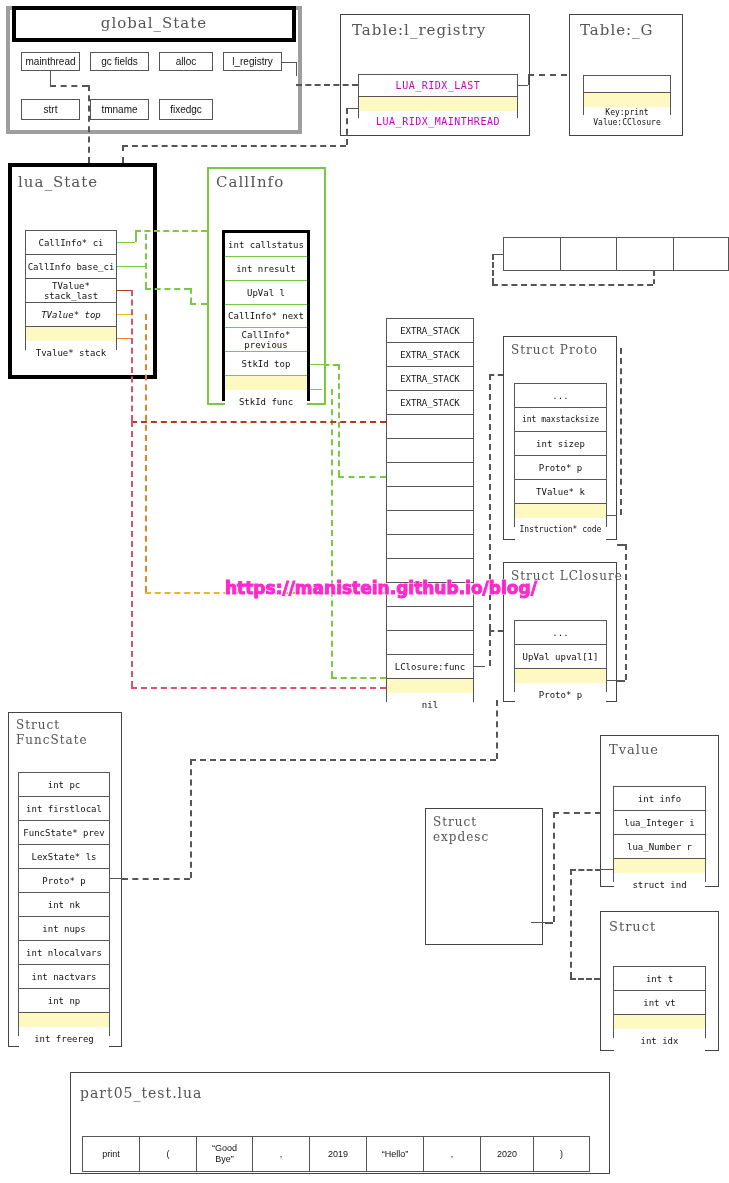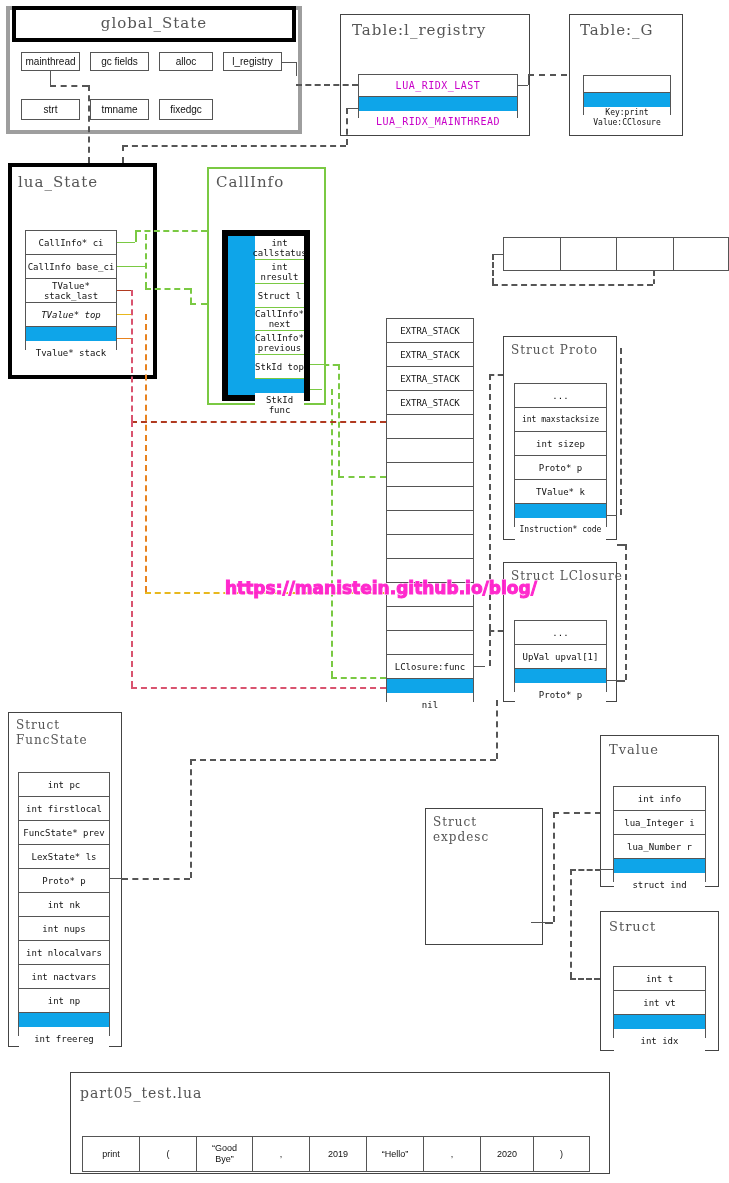--- a/index.html
+++ b/index.html
@@ -26,29 +26,29 @@
   
   .chip{
     position:absolute;box-sizing:border-box;border:1px solid #555;background:#fff;
     display:flex;align-items:center;justify-content:center;text-align:center;
     font-family:"DejaVu Sans Mono", monospace;font-size:9px;color:#111;
     line-height:10px;white-space:pre-line;
   }
   .chip.sans{font-family:"Liberation Sans", sans-serif;font-size:10px;}
 
   
-  .stack{position:absolute;box-sizing:border-box;border:1px solid #555;background:#0ea5e9;}
+  .stack{position:absolute;box-sizing:border-box;border:1px solid #555;background:#fef9c3;}
   .stack > .row{
     box-sizing:border-box;border-bottom:1px solid #555;
     display:flex;align-items:center;justify-content:center;text-align:center;
     font-family:"DejaVu Sans Mono", monospace;font-size:9px;color:#111;
     line-height:10px;white-space:pre-line;background:#fff;
   }
   .stack > .row:last-child{border-bottom:none;margin-top:14px;}
-  .stack.green{border:6px solid #000000;padding-left:27px;}
+  .stack.green{border:3px solid #000000;}
   .stack.green > .row{border-bottom:1px solid #7ac943;}
   .stack.green > .row:last-child{border-bottom:none;}
 
   .magenta{color:#c800c8;font-family:"DejaVu Sans Mono", monospace;font-size:10px;letter-spacing:.5px;}
 
   
   .hrow{position:absolute;box-sizing:border-box;border:1px solid #555;display:flex;background:#fff;}
   .hrow > .cell{
     box-sizing:border-box;border-right:1px solid #555;
     display:flex;align-items:center;justify-content:center;text-align:center;
@@ -139,21 +139,21 @@
 stack_last</div>
     <div class="row" style="height:24px;font-style:italic;">TValue* top</div>
     <div class="row" style="height:24px;">Tvalue* stack</div>
   </div>
 
   <div class="box outer-green" style="left:207px;top:167px;width:119px;height:238px;"></div>
   <div class="title" style="left:216px;top:174px;">CallInfo</div>
   <div class="stack green" style="left:222px;top:230px;width:88px;height:171px;">
     <div class="row" style="height:24px;">int callstatus</div>
     <div class="row" style="height:24px;">int nresult</div>
-    <div class="row" style="height:24px;">Struct l</div>
+    <div class="row" style="height:24px;">UpVal l</div>
     <div class="row" style="height:23px;">CallInfo* next</div>
     <div class="row" style="height:24px;">CallInfo*
 previous</div>
     <div class="row" style="height:24px;">StkId top</div>
     <div class="row" style="height:24px;">StkId func</div>
   </div>
 
   <div class="ln h solid-h" style="left:117px;top:242px;width:18px;border-color:#7ac943;border-top-style:solid;border-top-width:1px;"></div>
   <div class="ln v" style="left:135px;top:230px;height:12px;border-color:#7ac943;"></div>
   <div class="ln h" style="left:135px;top:230px;width:72px;border-color:#7ac943;"></div>

